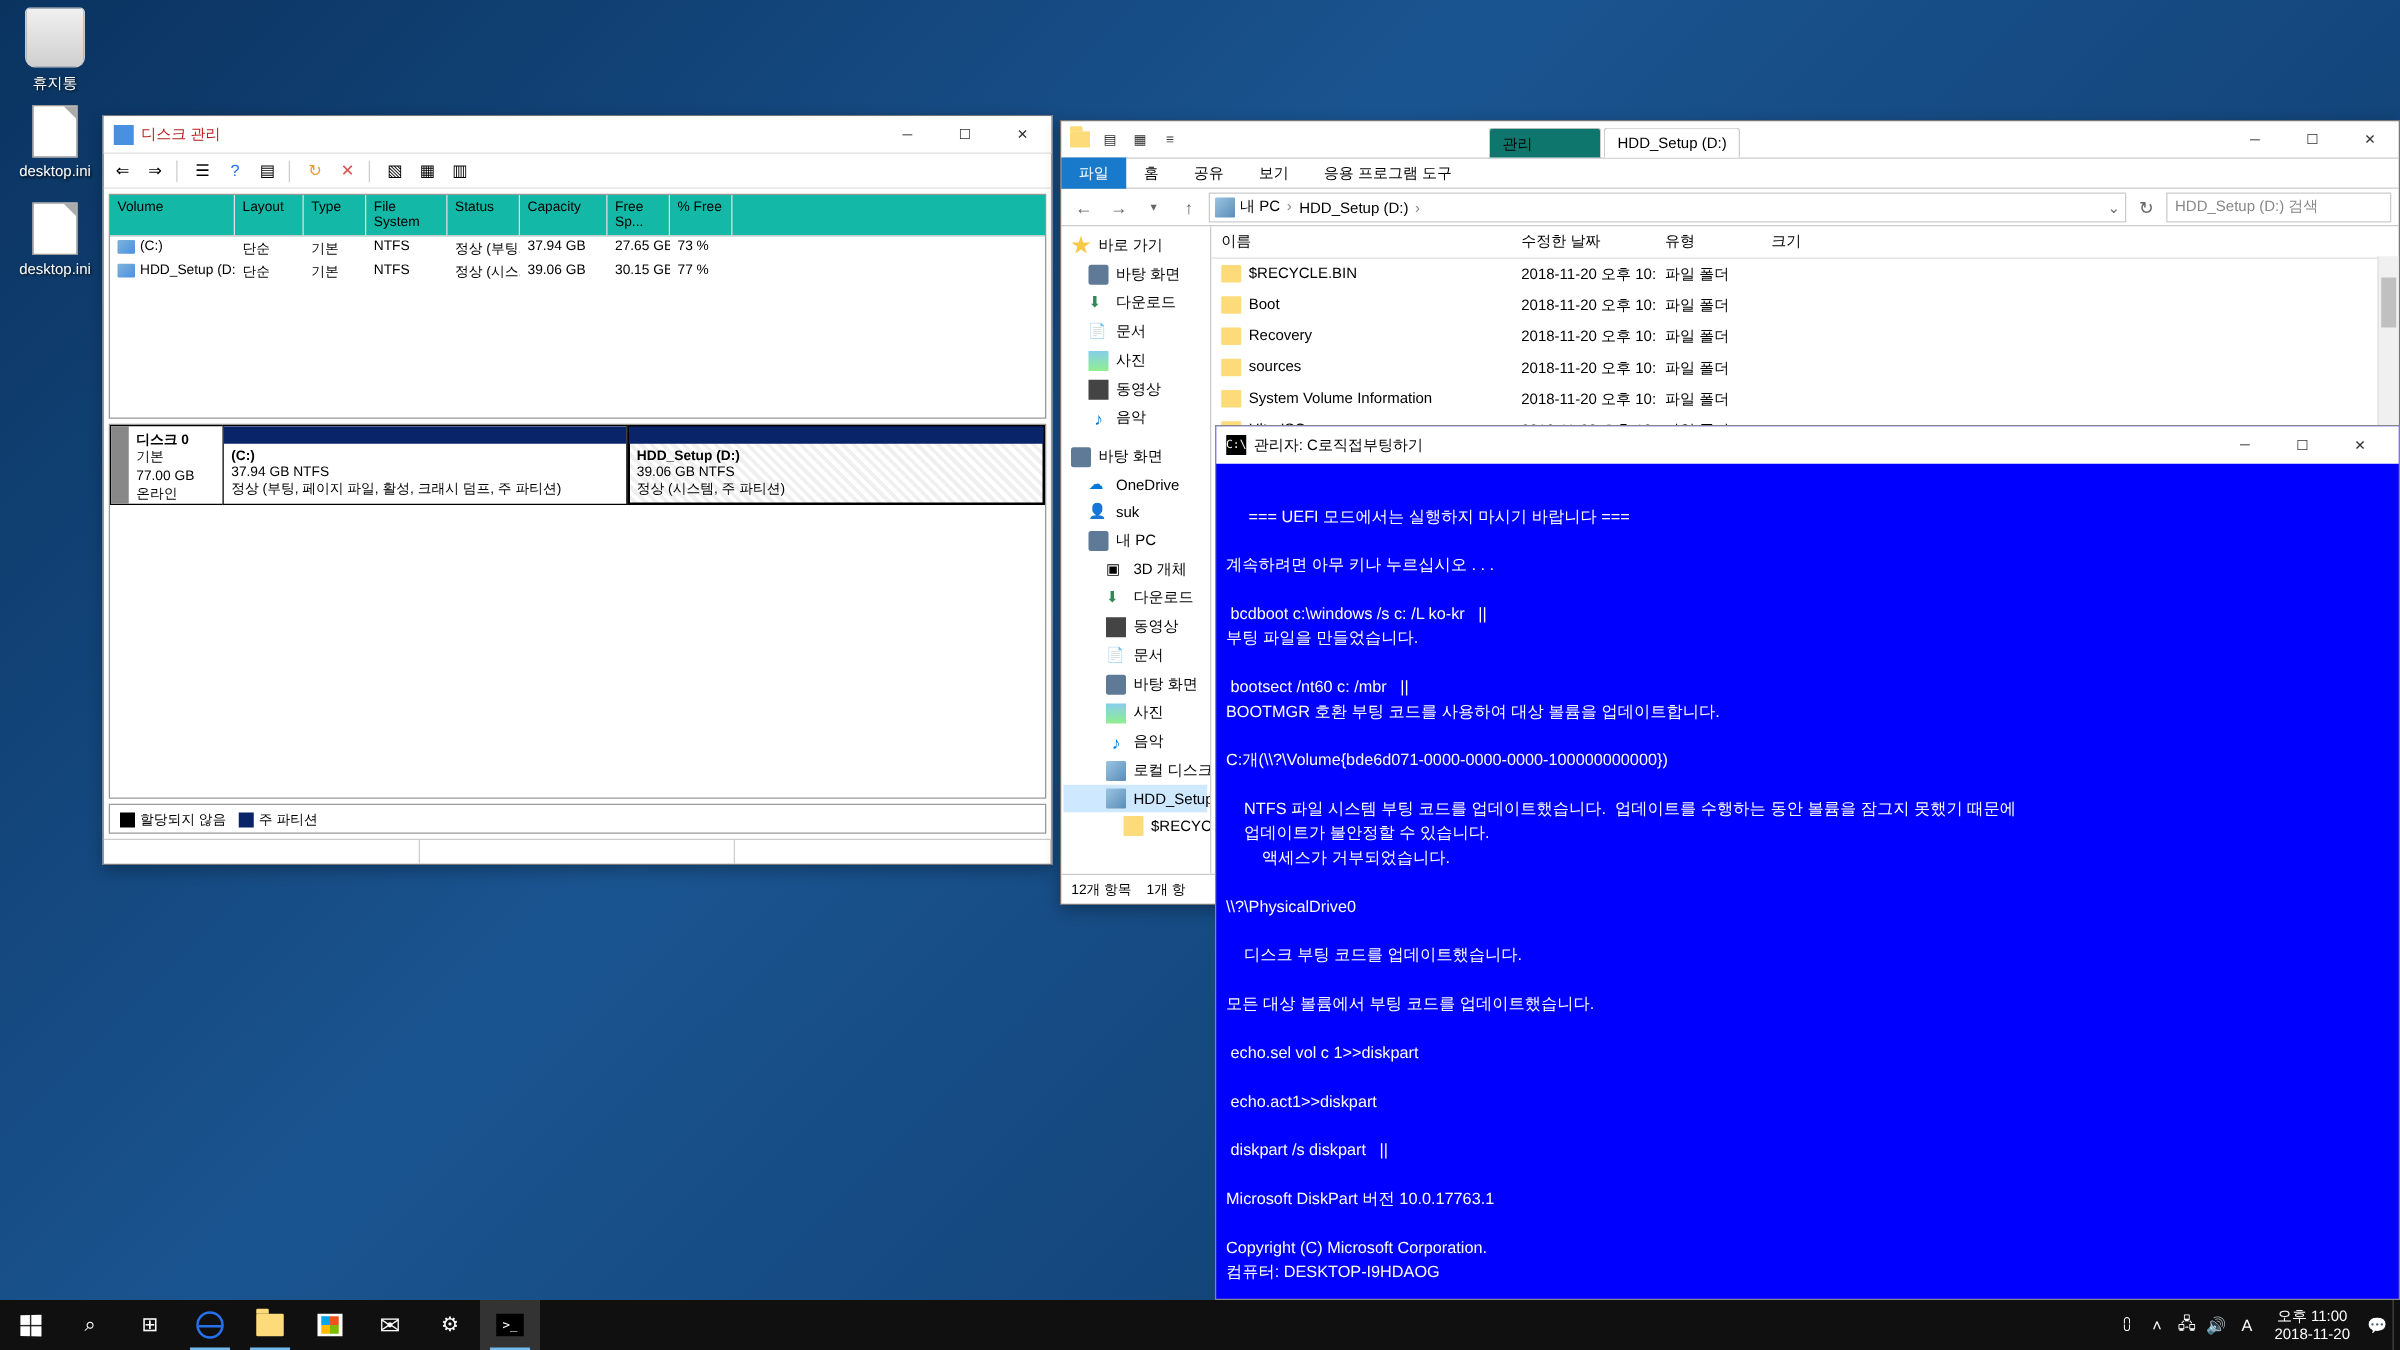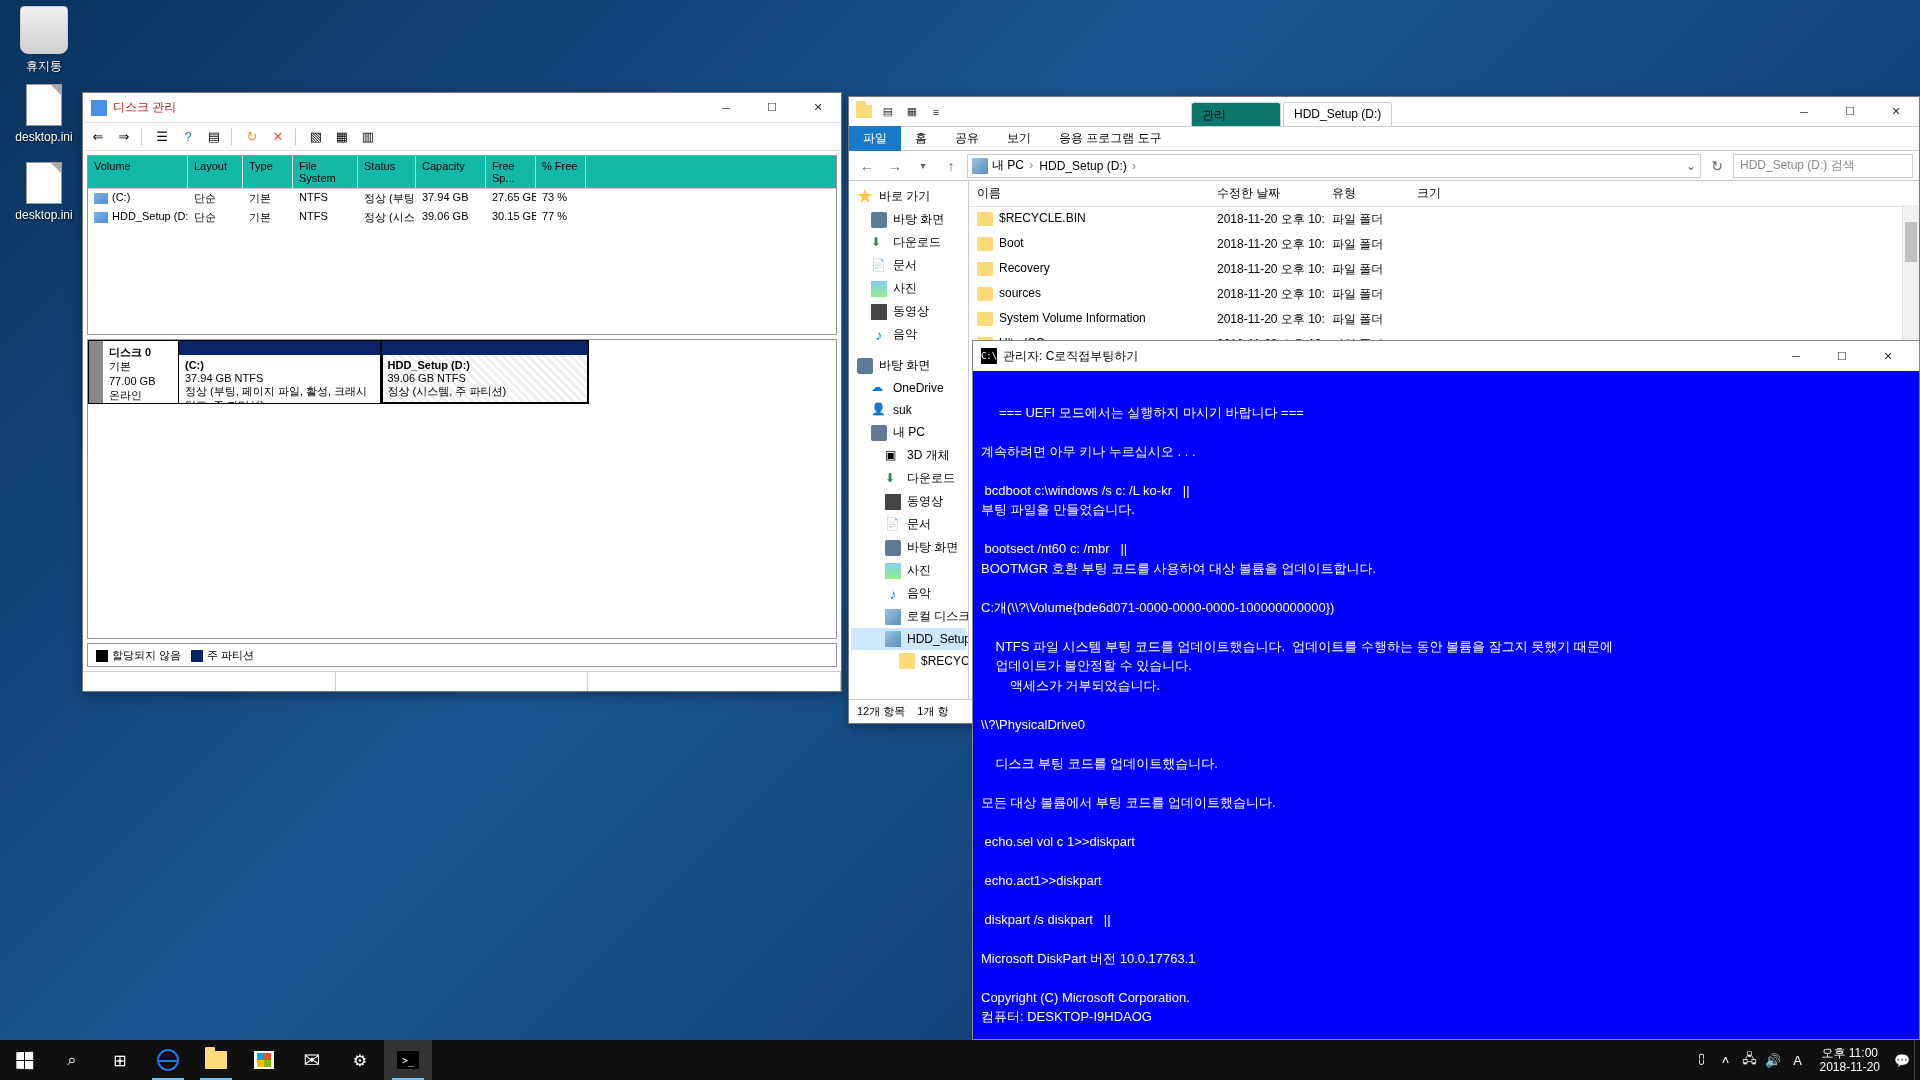--- a/index.html
+++ b/index.html
@@ -31,21 +31,21 @@
 .dm-grid { border: 1px solid #999; margin: 4px; flex: 0 0 180px; display: flex; flex-direction: column; }
 .dm-grid-header { display: flex; background: #14b8a6; border-bottom: 1px solid #ccc; font-size: 11px; }
 .dm-grid-header > div { padding: 4px 6px; border-right: 1px solid #e0e0e0; }
 .dm-grid-row { display: flex; font-size: 11px; }
 .dm-grid-row > div { padding: 2px 6px; white-space: nowrap; overflow: hidden; }
 .col-vol { width: 100px; } .col-layout { width: 55px; } .col-type { width: 50px; }
 .col-fs { width: 65px; } .col-status { width: 58px; } .col-cap { width: 70px; }
 .col-free { width: 50px; } .col-pct { width: 50px; }
 .vol-ico { display: inline-block; width: 14px; height: 11px; background: linear-gradient(135deg,#7eb3db,#4a90e2); border-radius: 1px; margin-right: 4px; vertical-align: middle; }
 
-.dm-graph { border: 1px solid #999; margin: 0 4px 4px; flex: 1; display: flex; }
+.dm-graph { border: 1px solid #999; margin: 0 4px 4px; flex: 1; display: flex; flex-direction: column; }
 .dm-disk-row { display: flex; height: 64px; }
 .dm-disk-label { width: 90px; background: #fff; border: 1px solid #000; border-right: none; padding: 4px; font-size: 11px; position: relative; }
 .dm-disk-label .stripe { position: absolute; left: 0; top: 0; bottom: 0; width: 14px; background: #888; }
 .dm-disk-label .txt { margin-left: 16px; line-height: 1.3; }
 .dm-part { flex: 1; border: 1px solid #000; padding: 2px 6px; font-size: 11px; position: relative; overflow: hidden; }
 .dm-part .bar { position: absolute; left: 0; top: 0; right: 0; height: 14px; background: #0a246a; }
 .dm-part .pt { margin-top: 16px; line-height: 1.2; }
 .dm-part.sel .bar { background: #0a246a; }
 .dm-part.sel { outline: 2px solid #000; outline-offset: -2px; background: repeating-linear-gradient(45deg,#fff,#fff 3px,#f0f0f0 3px,#f0f0f0 6px); }
 

